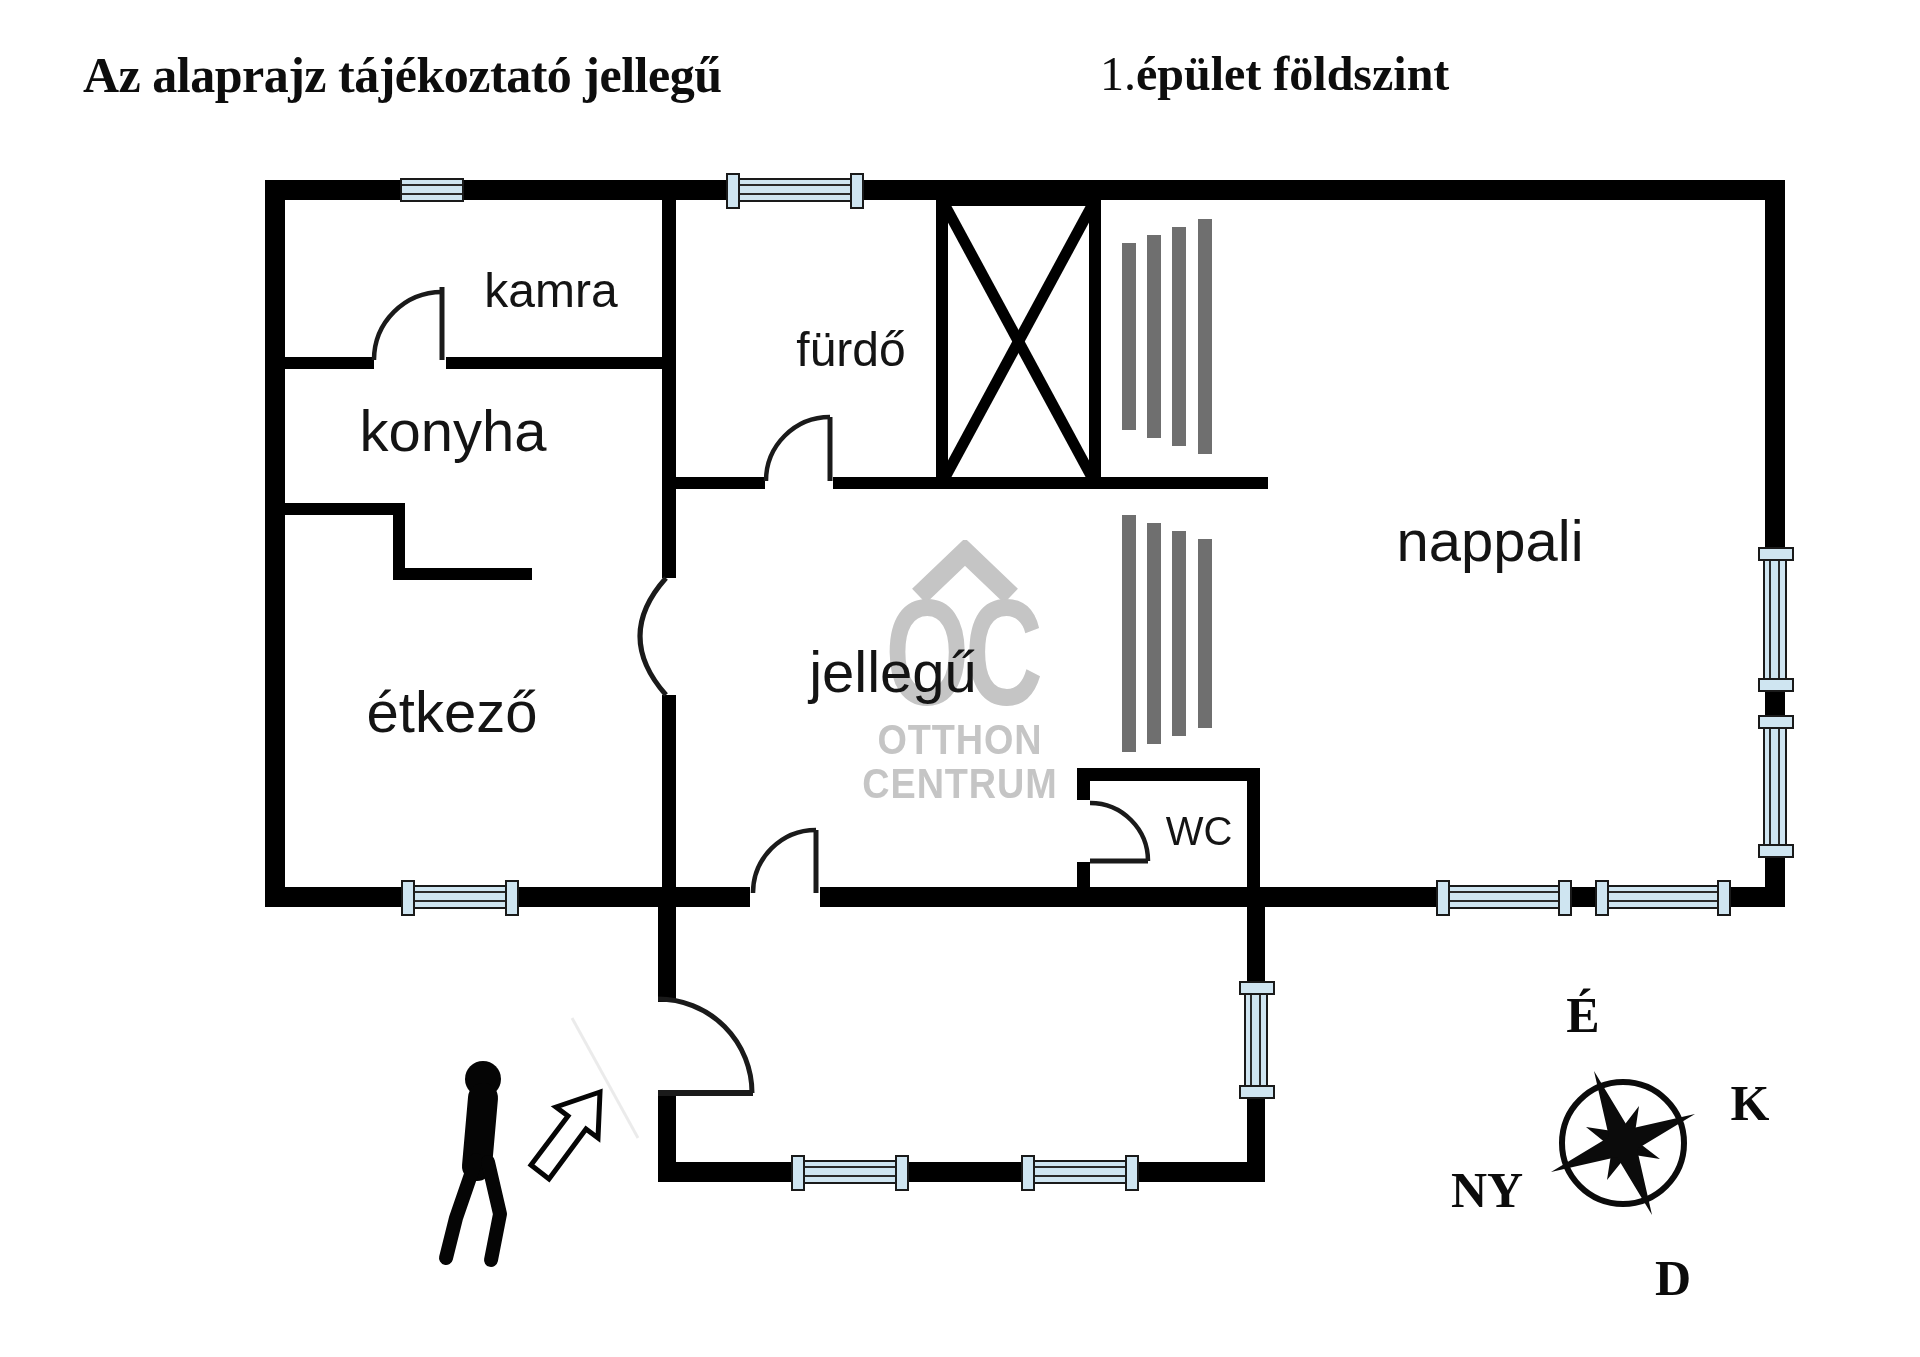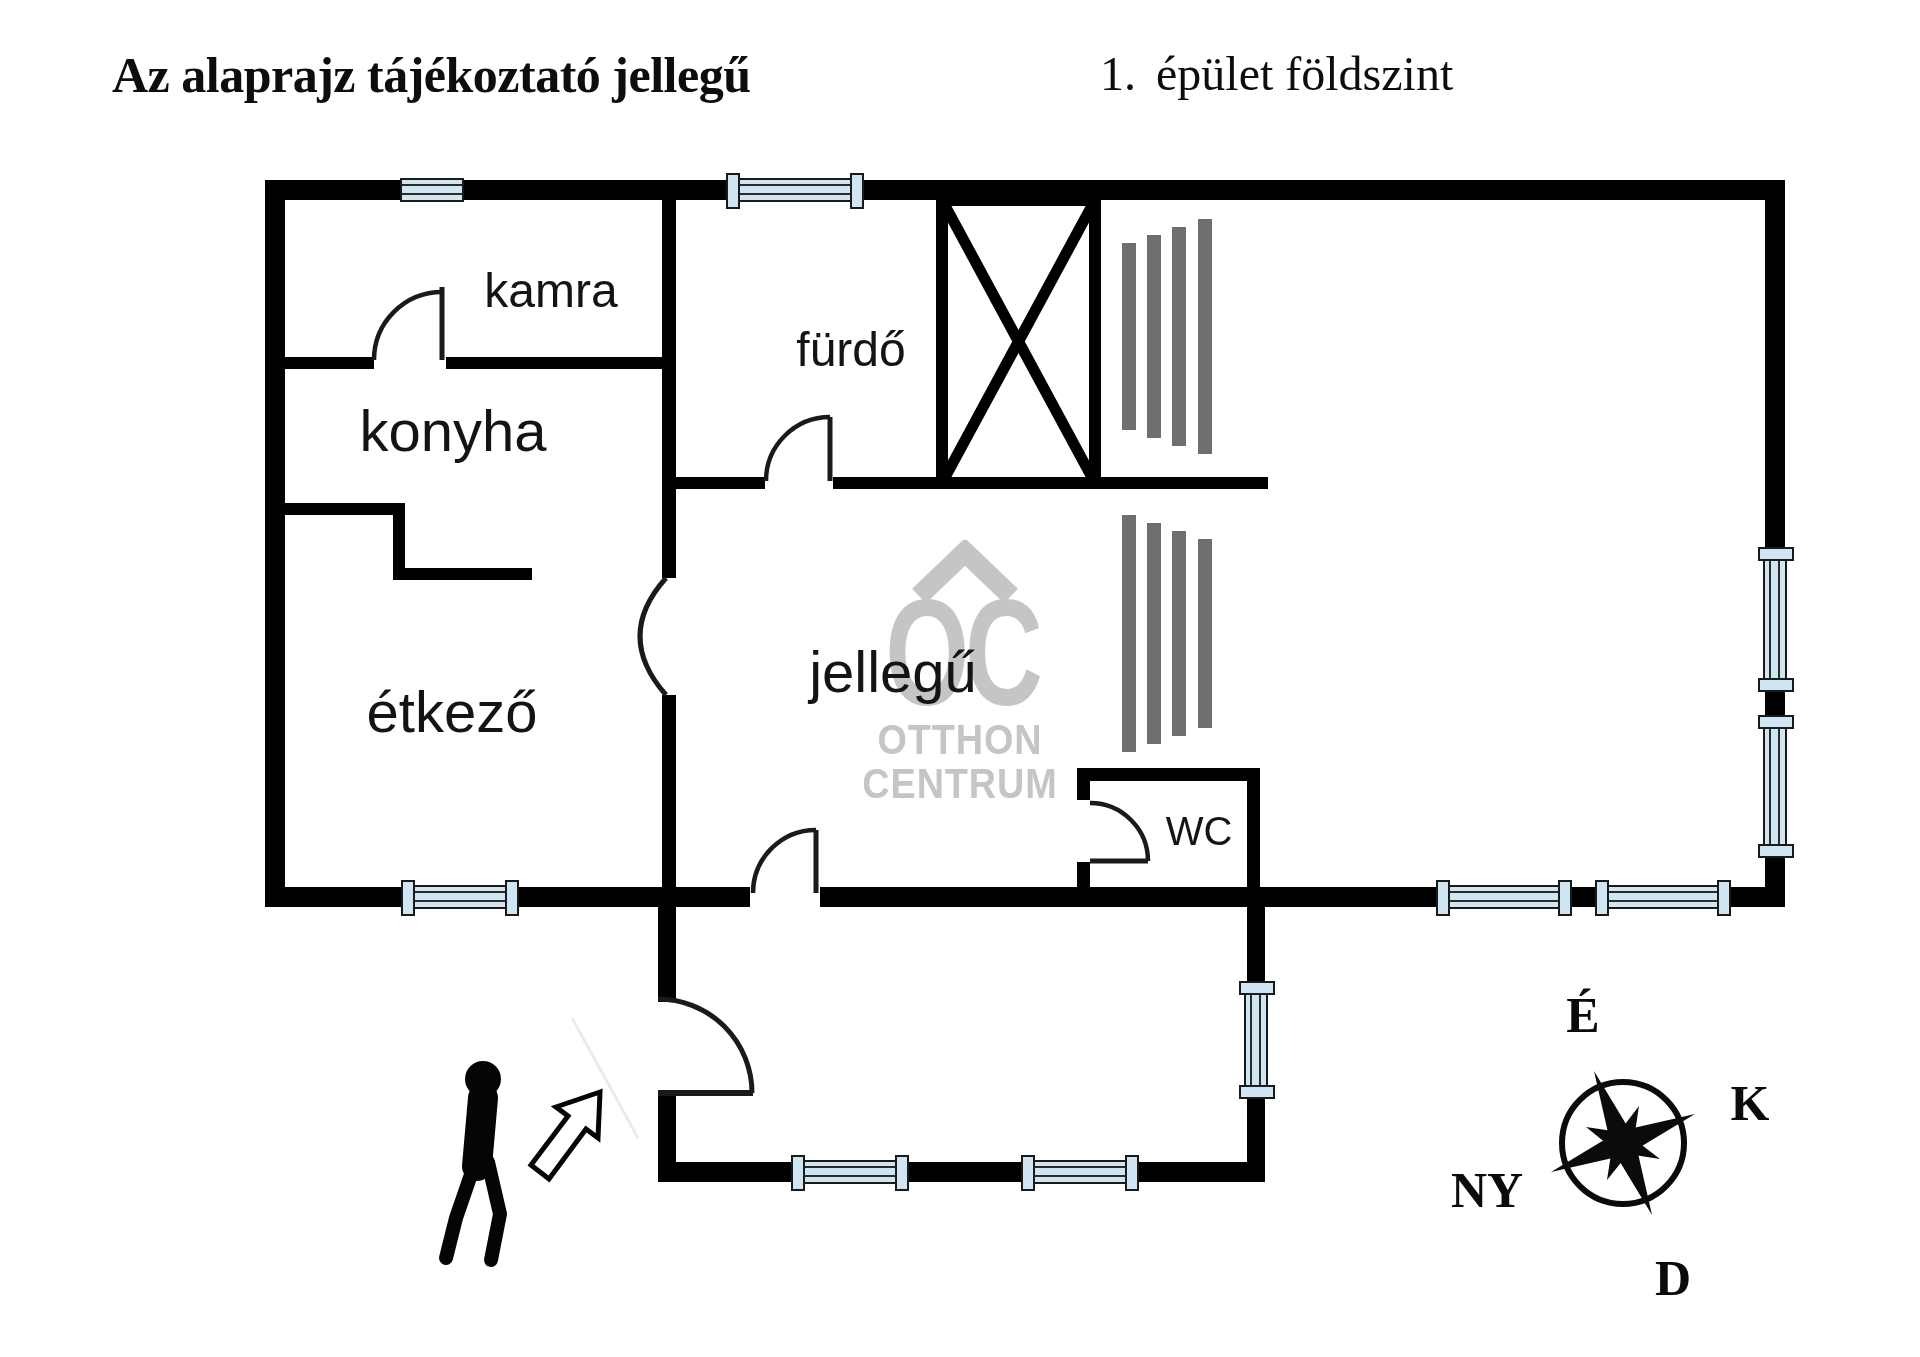--- a/index.html
+++ b/index.html
@@ -6,25 +6,25 @@
     --wall:#000000;
     --window-fill:#cfe5f1;
     --window-frame:#1a1a1a;
     --stairs-gray:#6f6f6f;
     --watermark-gray:#c5c5c5;
   }
   html,body{margin:0;padding:0;background:#ffffff;}
   .canvas{position:relative;width:1920px;height:1357px;background:#ffffff;overflow:hidden;
           font-family:"Liberation Sans",sans-serif;}
   
-  .title-left{position:absolute;left:112px;top:46px;font-family:"Liberation Serif",serif;
+  .title-left{position:absolute;left:83px;top:46px;font-family:"Liberation Serif",serif;
               font-weight:bold;font-size:50px;color:#0d0d0d;letter-spacing:-.5px;white-space:nowrap;}
   .title-right{position:absolute;left:1100px;top:46px;font-family:"Liberation Serif",serif;
                font-size:48px;color:#0d0d0d;white-space:nowrap;}
-  .title-right .bold{font-weight:normal;margin-left:20px;}
+  .title-right .bold{font-weight:bold;margin-left:0;}
   
   .wall{position:absolute;background:var(--wall);}
   
   .hwin{position:absolute;height:24px;background-color:var(--window-fill);
         border:2px solid var(--window-frame);box-sizing:border-box;
         background-image:linear-gradient(to bottom,transparent 4px,#2a2a2a 4px,#2a2a2a 6px,transparent 6px,transparent 13px,#2a2a2a 13px,#2a2a2a 15px,transparent 15px);}
   .hwin::before,.hwin::after{content:"";position:absolute;top:-7px;width:10px;height:32px;
         background:var(--window-fill);border:2px solid var(--window-frame);}
   .hwin::before{left:-6px;}
   .hwin::after{right:-6px;}
@@ -151,20 +151,21 @@
     <path d="M666,578 Q614,636 666,695" fill="none" stroke="#1a1a1a" stroke-width="5"></path>
 
     <line x1="572" y1="1018" x2="638" y2="1138" stroke="#000" stroke-opacity="0.08" stroke-width="3"></line>
   </svg>
 
   <div class="label l48" style="left:551px;top:290px;">kamra</div>
   <div class="label l48" style="left:811px;top:349px;margin-left:40px;">fürdő</div>
   <div class="label l58" style="left:453px;top:430px;">konyha</div>
   <div class="label l58" style="left:452px;top:711px;">étkező</div>
   <div class="label l58" style="left:893px;top:671px;">jellegű</div>
+  <div class="label l58" style="left:1490px;top:540px;">nappali</div>
   <div class="label l40" style="left:1191px;top:831px;">WC</div>
 
   <svg style="left:420px;top:1040px" width="200" height="240" viewBox="420 1040 200 240">
     <circle cx="483" cy="1079" r="18" fill="#050505"></circle>
     <path d="M483,1098 L477,1166" stroke="#050505" stroke-width="30" stroke-linecap="round" fill="none"></path>
     <path d="M476,1160 L456,1218 L446,1258" stroke="#050505" stroke-width="14" stroke-linecap="round" stroke-linejoin="round" fill="none"></path>
     <path d="M488,1162 L500,1214 L491,1260" stroke="#050505" stroke-width="14" stroke-linecap="round" stroke-linejoin="round" fill="none"></path>
   </svg>
   <svg style="left:520px;top:1080px" width="100" height="110" viewBox="520 1080 100 110">
     <polygon points="600,1092 556,1107 568,1116 531,1165 549,1179 586,1129 598,1138" fill="#ffffff" stroke="#050505" stroke-width="5" stroke-linejoin="miter"></polygon>

